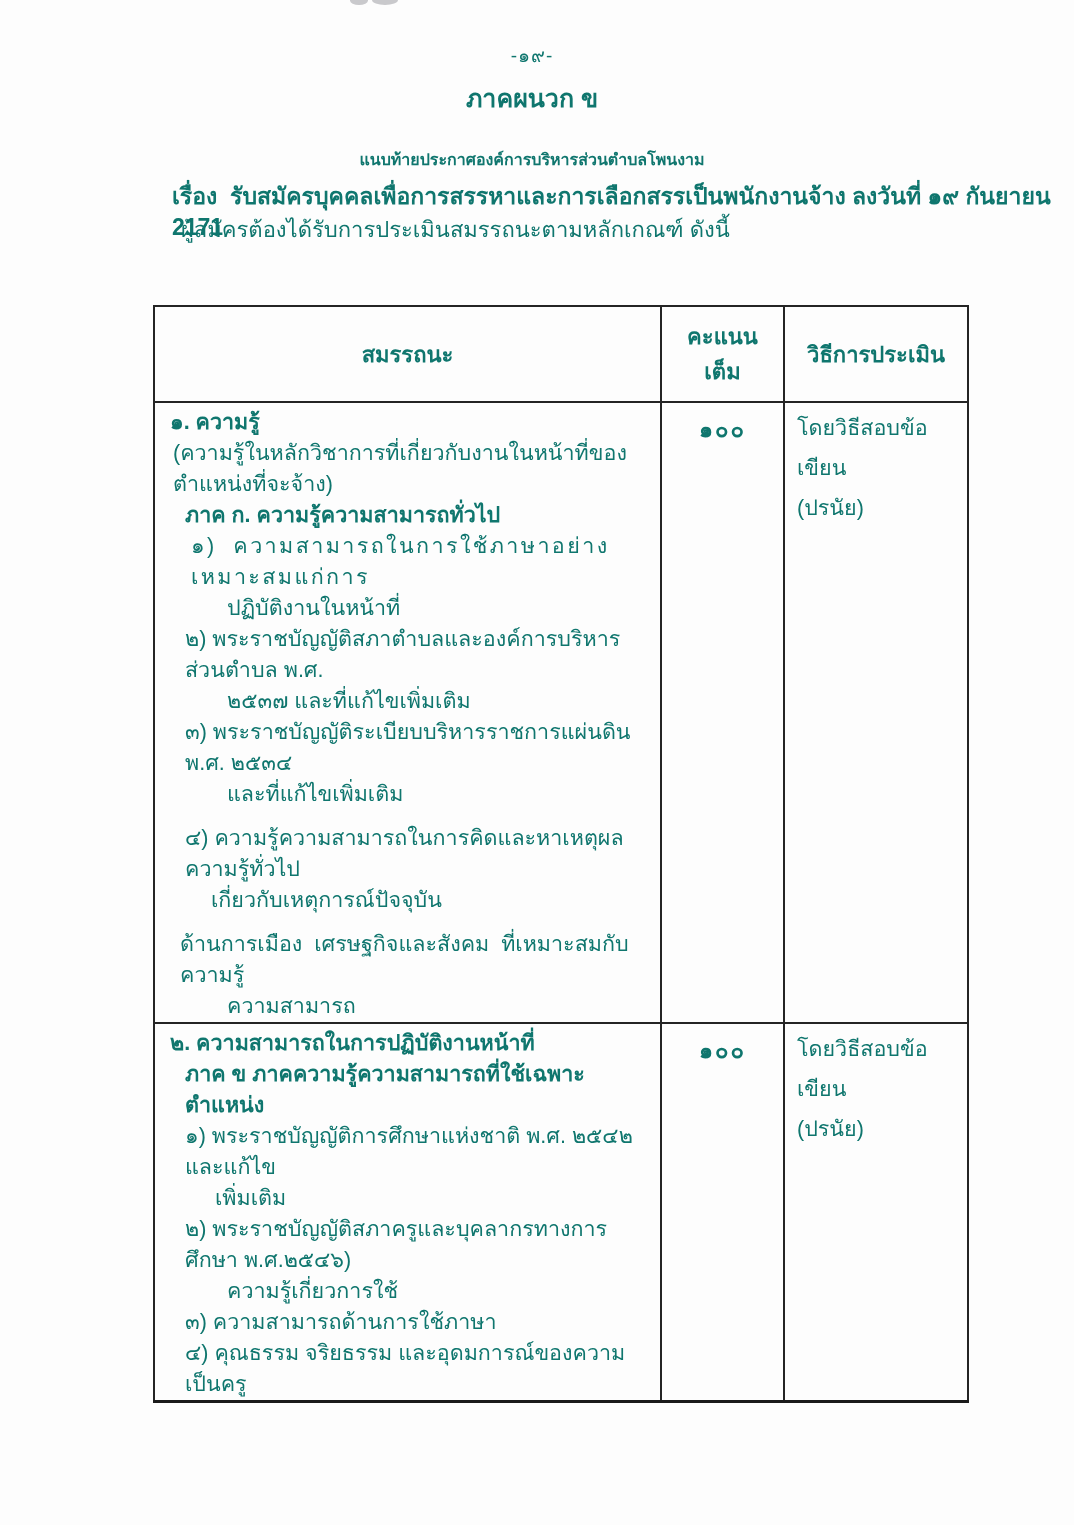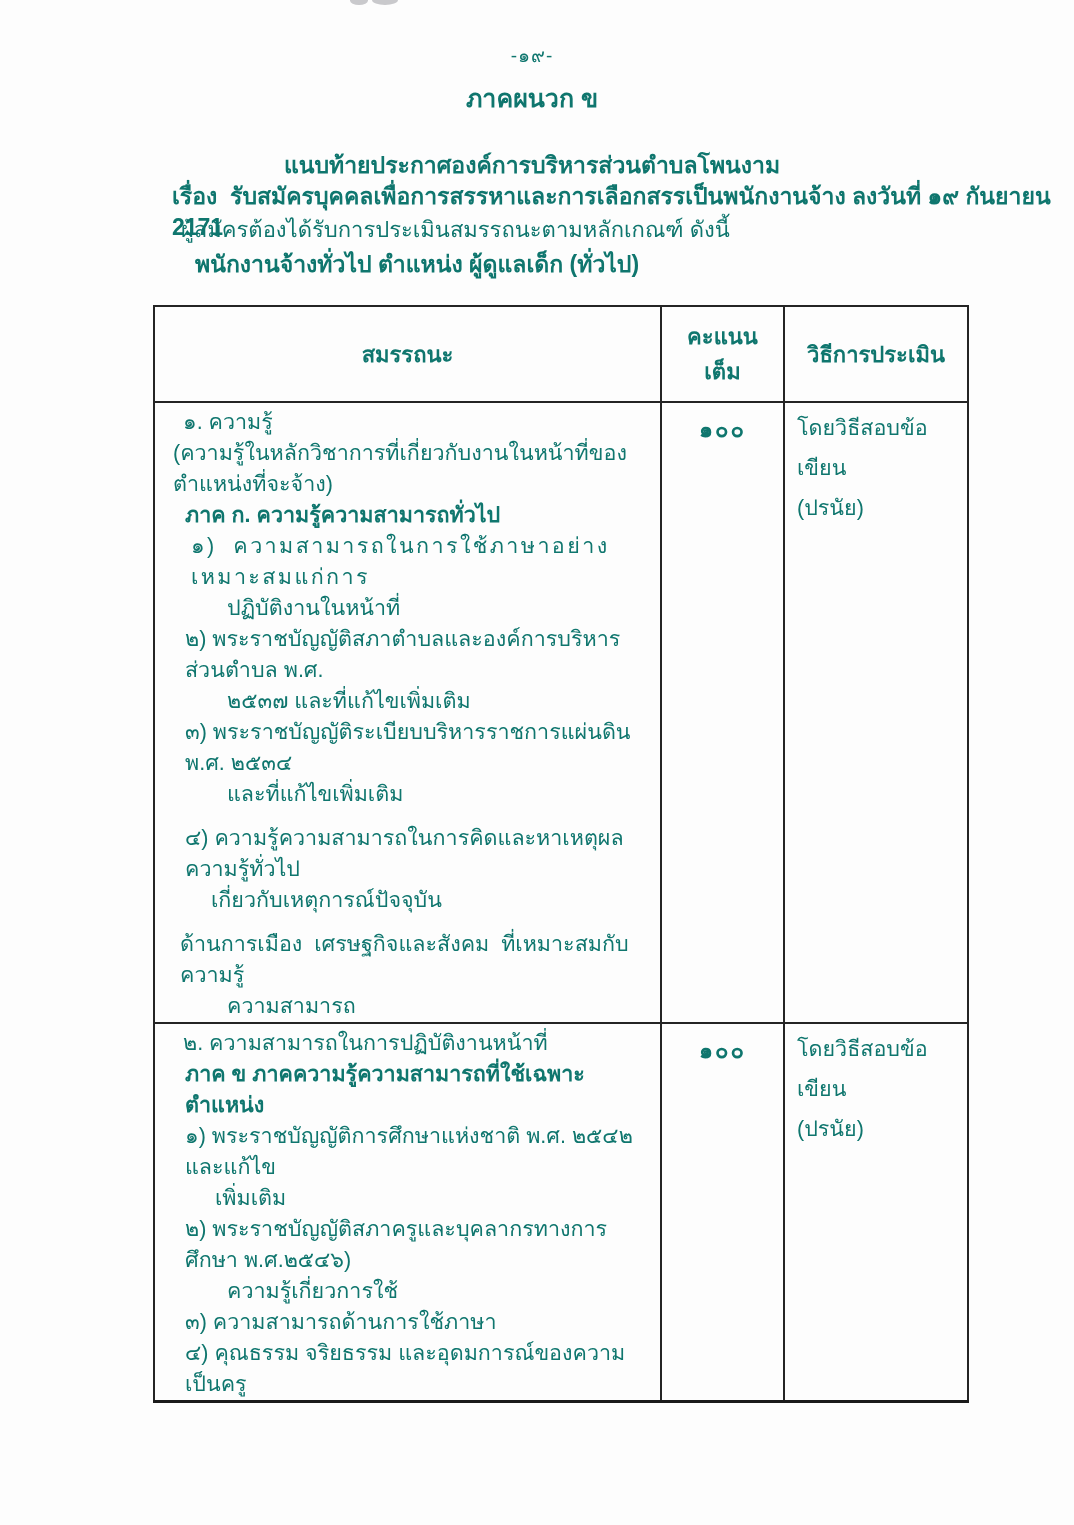--- a/index.html
+++ b/index.html
@@ -18,21 +18,21 @@
     background: #c9c9cc;
     border-radius: 50%;
   }
   .artifact.a1 { left: 350px; top: -4px; width: 18px; height: 9px; }
   .artifact.a2 { left: 372px; top: -5px; width: 26px; height: 10px; }
 
   .center-line { position: absolute; left: 0; width: 1064px; text-align: center; white-space: pre-wrap; }
   .page-number { top: 40px; font-size: 19px; letter-spacing: 1px; }
   .doc-title   { top: 78px;  font-size: 25px; font-weight: bold; }
   .doc-sub1    { top: 116px; font-size: 23px; font-weight: bold; }
-  .doc-sub2    { top: 147px; font-size: 23px; font-weight: bold; }
+  .doc-sub2    { top: 147px; font-size: 16px; font-weight: bold; }
 
   .abs-line { position: absolute; white-space: pre-wrap; }
   .subject-line  { left: 172px; top: 178px; font-size: 23px; font-weight: bold; }
   .intro-line    { left: 181px; top: 212px; font-size: 22px; }
   .position-head { left: 195px; top: 246px; font-size: 23px; font-weight: bold; }
 
   table.criteria-table {
     position: absolute;
     left: 153px;
     top: 305px;
@@ -58,21 +58,21 @@
   }
   tbody tr:nth-child(1) td { height: 435px; }
   tbody tr:nth-child(2) td { height: 248px; }
 
   td.competency-cell { padding: 4px 8px 0 12px; }
   .line {
     font-size: 21.5px;
     line-height: 31px;
     white-space: pre-wrap;
   }
-  .line.h1      { font-weight: normal; margin-left: 16px; }
+  .line.h1      { font-weight: bold; margin-left: 3px; }
   .line.p       { margin-left: 6px; }
   .line.sec     { font-weight: bold; margin-left: 18px; }
   .line.item    { margin-left: 18px; }
   .line.item_sp { margin-left: 24px; letter-spacing: 2.4px; }
   .line.cont    { margin-left: 60px; }
   .line.cont2   { margin-left: 44px; }
   .line.cont3   { margin-left: 48px; }
   .line.p2      { margin-left: 13px; }
   .line.gap     { margin-top: 13px; }
 
@@ -97,21 +97,20 @@
 
   <div class="artifact a1"></div>
   <div class="artifact a2"></div>
 
   <div class="center-line page-number">-๑๙-</div>
   <div class="center-line doc-title">ภาคผนวก ข</div>
   <div class="center-line doc-sub2">แนบท้ายประกาศองค์การบริหารส่วนตำบลโพนงาม</div>
 
   <div class="abs-line subject-line">เรื่อง  รับสมัครบุคคลเพื่อการสรรหาและการเลือกสรรเป็นพนักงานจ้าง ลงวันที่ ๑๙ กันยายน 2171</div>
   <div class="abs-line intro-line">ผู้สมัครต้องได้รับการประเมินสมรรถนะตามหลักเกณฑ์ ดังนี้</div>
-  <div class="abs-line position-head">พนักงานจ้างทั่วไป ตำแหน่ง ผู้ดูแลเด็ก (ทั่วไป)</div>
 
   <table class="criteria-table">
     <colgroup>
       <col class="c1">
         <col class="c2">
         <col class="c3">
     </colgroup>
     <thead>
       <tr>
         <th>สมรรถนะ</th>

